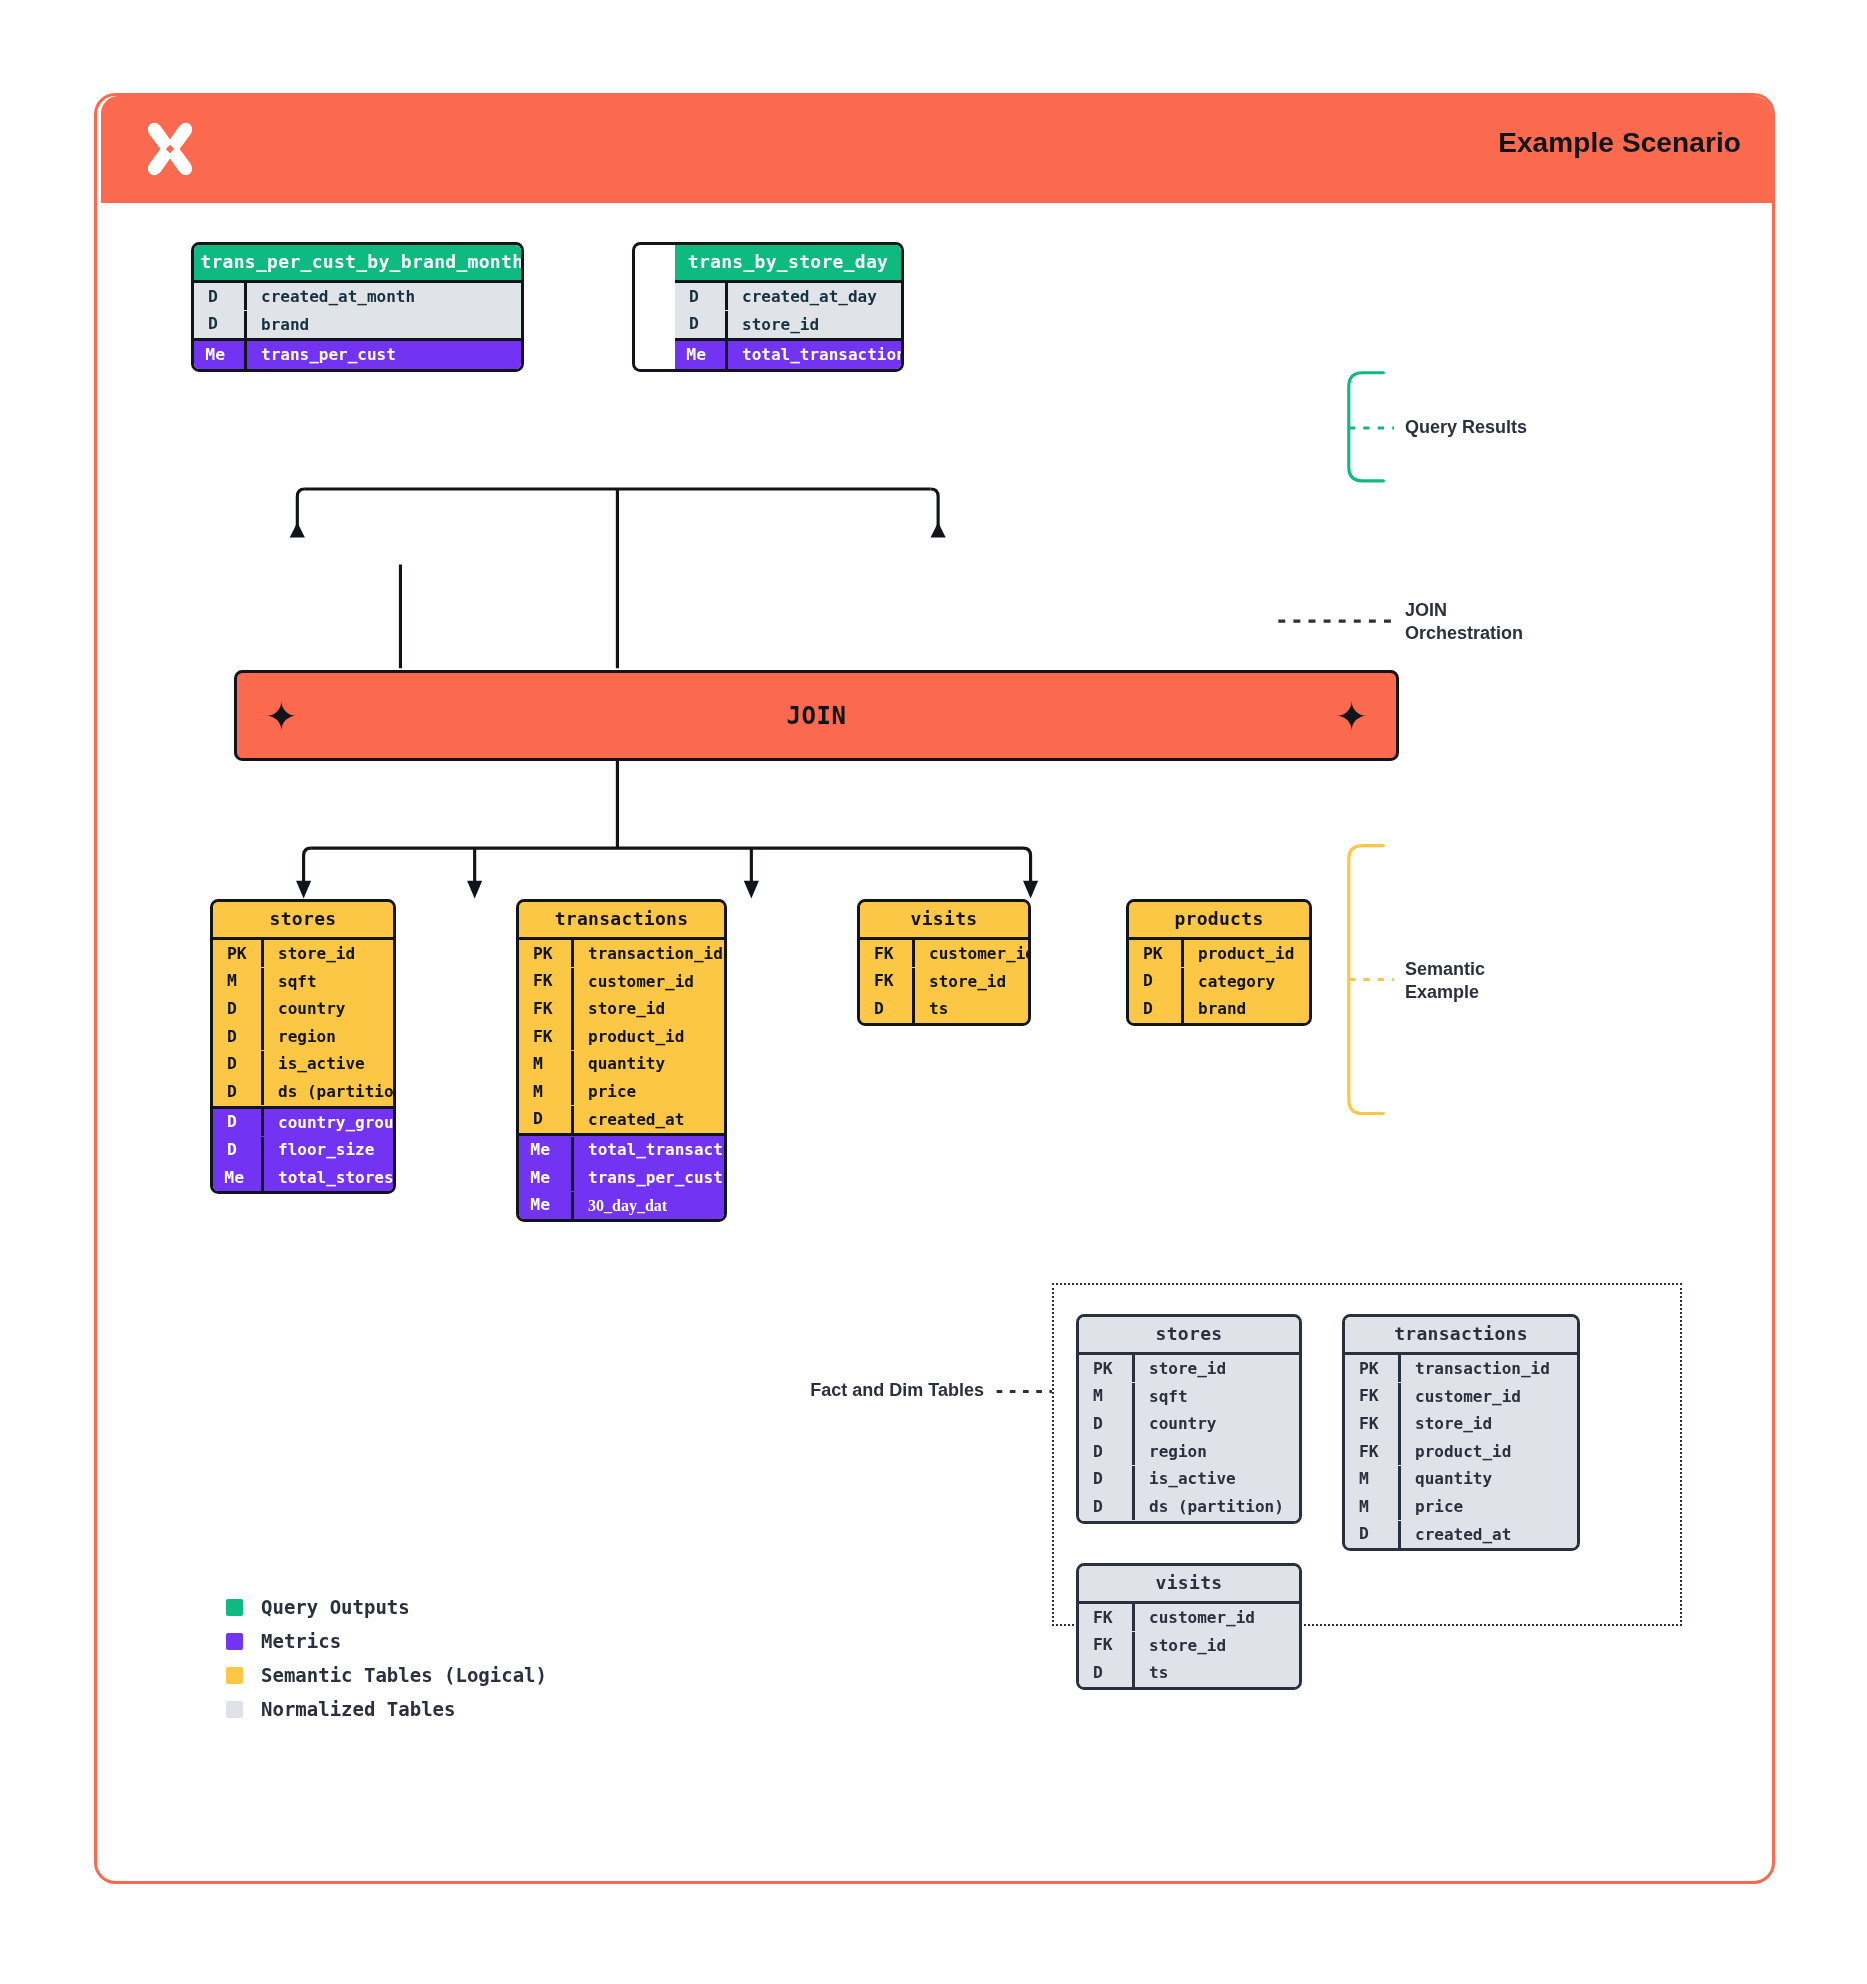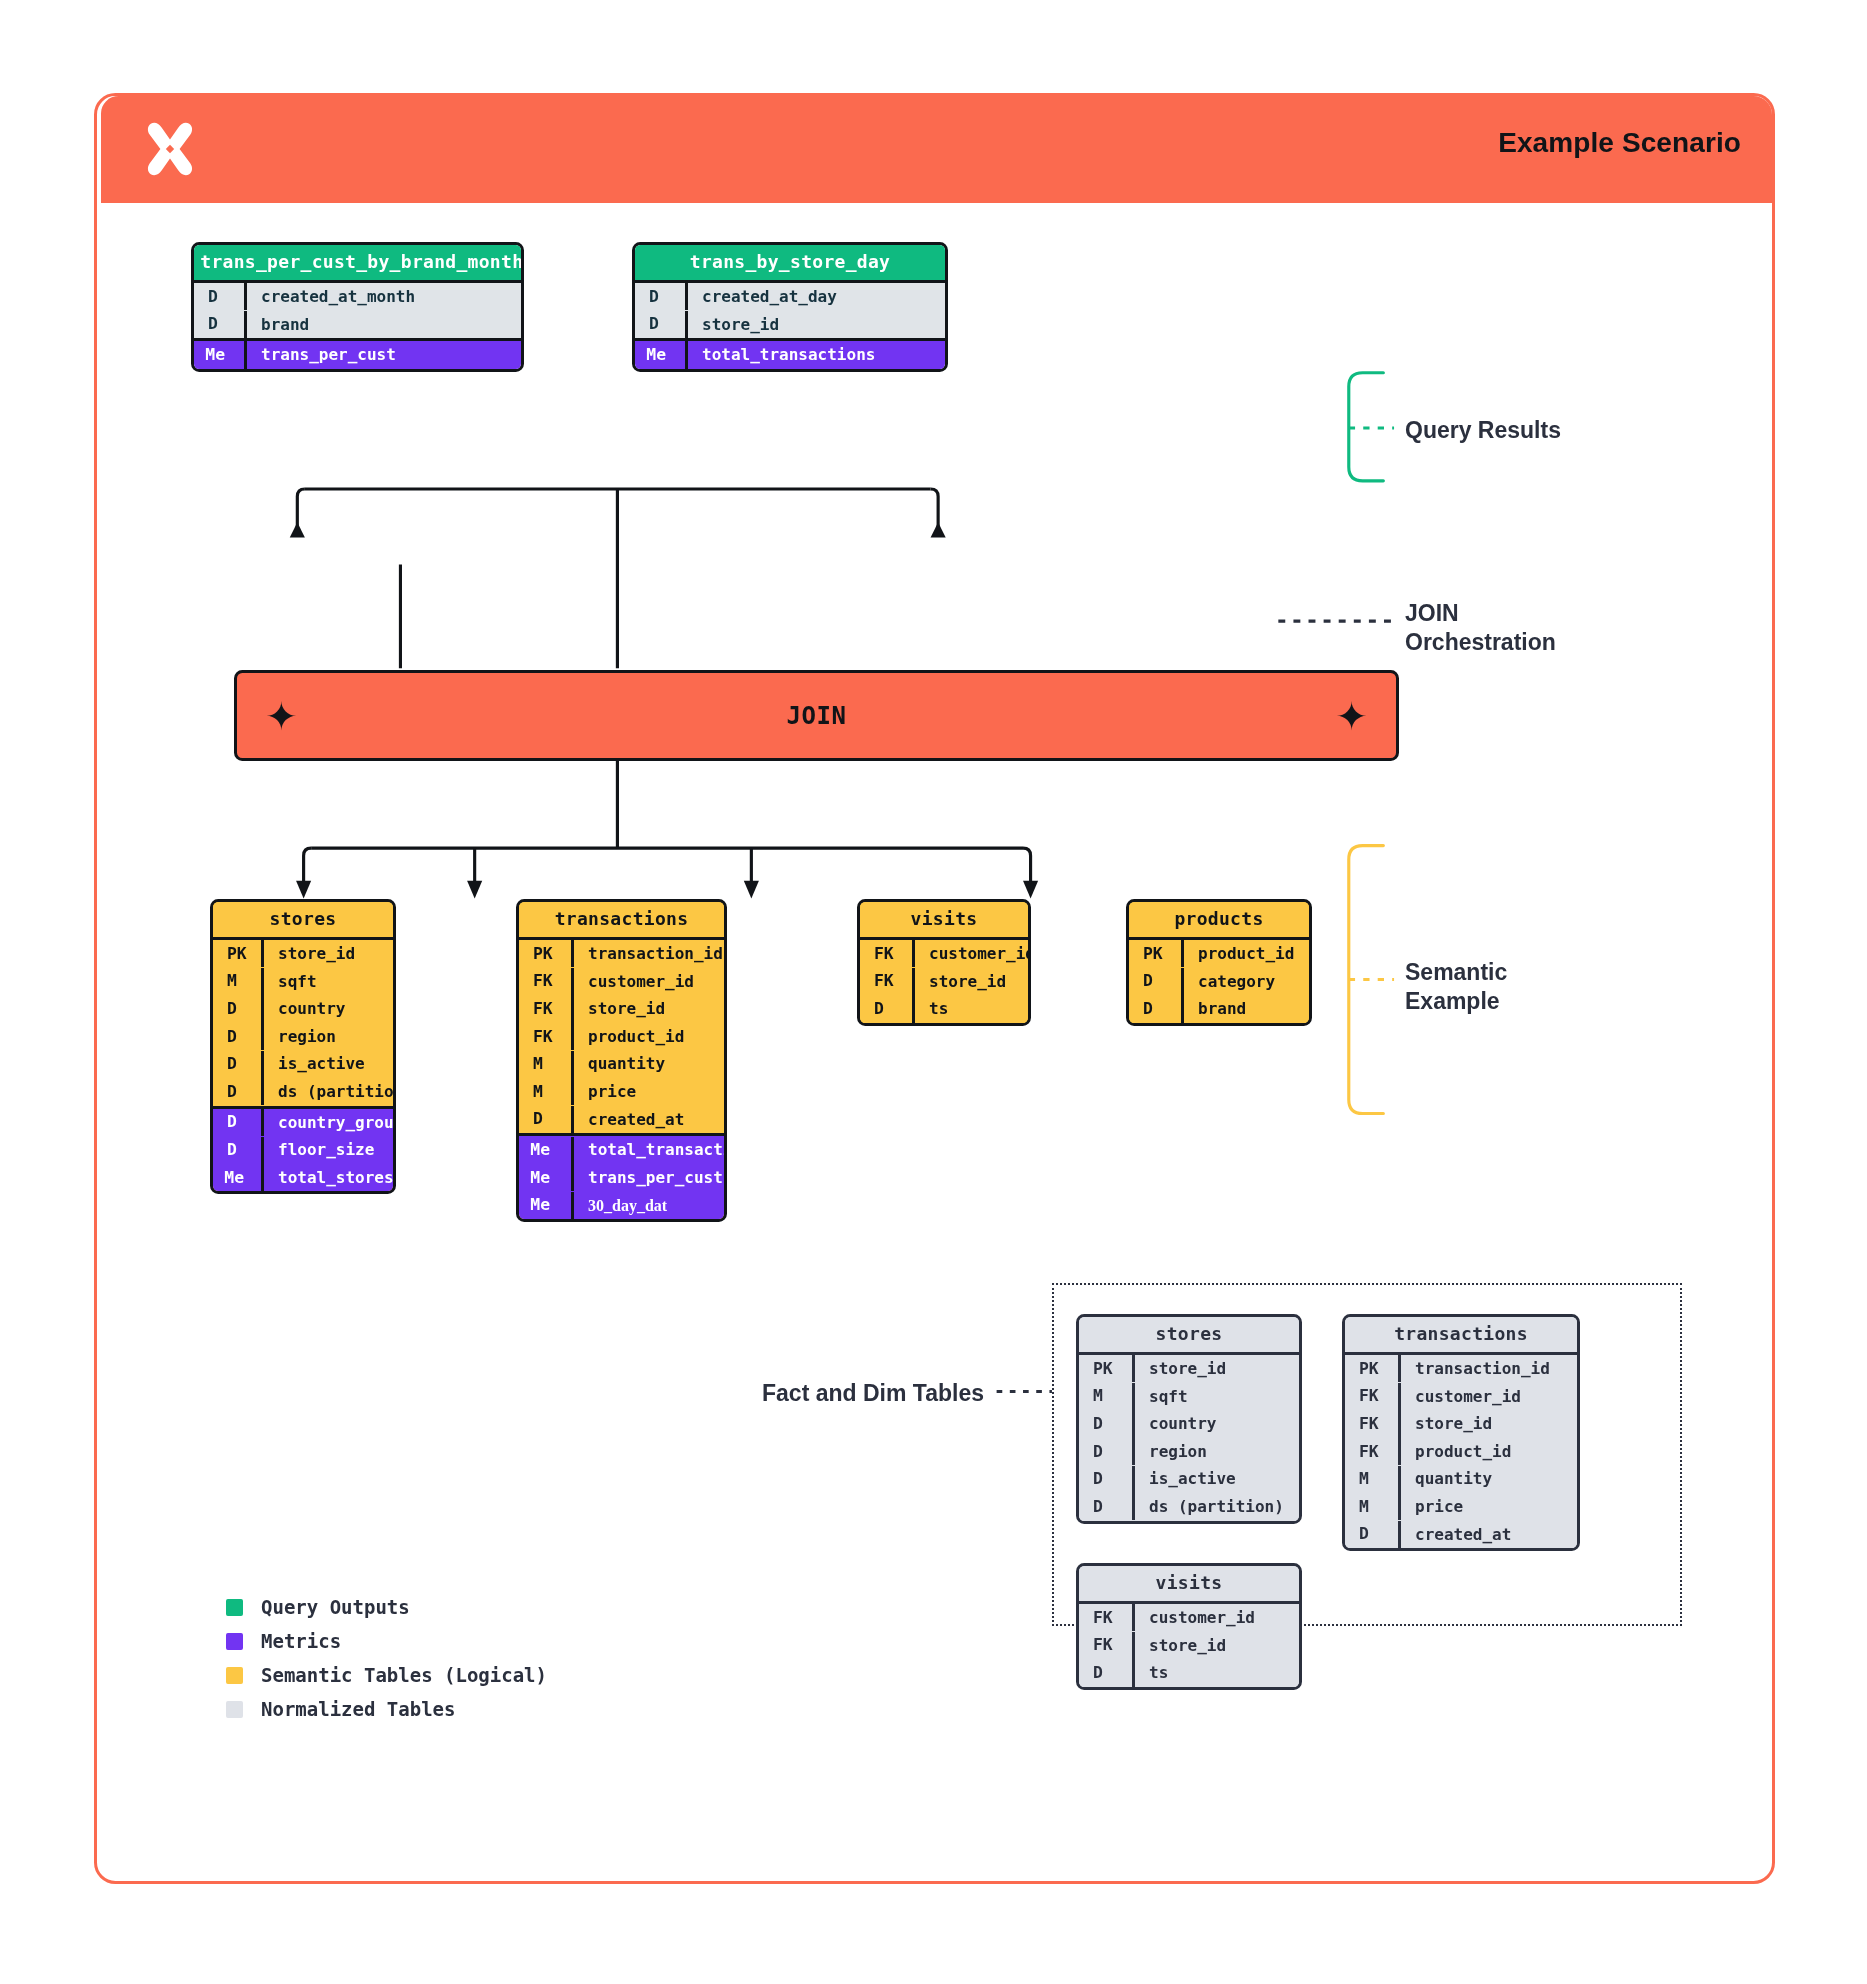--- a/index.html
+++ b/index.html
@@ -85,21 +85,21 @@
              font-size:39px; line-height:1; color:#111418; }
   #sparkle-left { left:28px; }
   #sparkle-right { right:28px; }
 
   
   #wires { position:absolute; left:0; top:0; width:1681px; height:1791px; pointer-events:none; }
 
   
   .anno-label {
     position:absolute; font-family:"Liberation Sans", sans-serif;
-    font-weight:bold; font-size:23px; color:#2b303e; line-height:1.25;
+    font-weight:bold; font-size:18px; color:#2b303e; line-height:1.25;
   }
 
   
   #legend { position:absolute; left:129px; top:1494px; }
   .legend-row { display:flex; align-items:center; height:34px; }
   .legend-swatch { width:17px; height:17px; border-radius:1.9px; margin-right:18px; flex:0 0 auto; }
   .legend-text {
     font-family:"DejaVu Sans Mono", monospace; font-weight:bold;
     font-size:19px; color:#2b303e; white-space:pre;
   }
@@ -182,21 +182,21 @@
       </div>
       <div class="rowgrp grp-me">
         <div class="row">
           <div class="k" style="width:50px; padding-left:11.3px;">Me</div>
           <div class="v" style="border-left:3.1px solid #111418;">trans_per_cust</div>
         </div>
       </div>
     </div>
   </div>
 
-  <div class="tbl t-green" id="qr-1" style="left:535px; top:146px; width:316px;">
+  <div class="tbl t-green" id="qr-1" style="left:535px; top:146px; width:272px;padding-left:40px;">
     <div class="thead">trans_by_store_day</div>
     <div class="rows">
       <div class="rowgrp grp-dim">
         <div class="row">
           <div class="k" style="width:50px; padding-left:14px;">D</div>
           <div class="v" style="border-left:3.1px solid #111418;">created_at_day</div>
         </div>
         <div class="row">
           <div class="k" style="width:50px; padding-left:14px;">D</div>
           <div class="v" style="border-left:3.1px solid #111418;">store_id</div>

